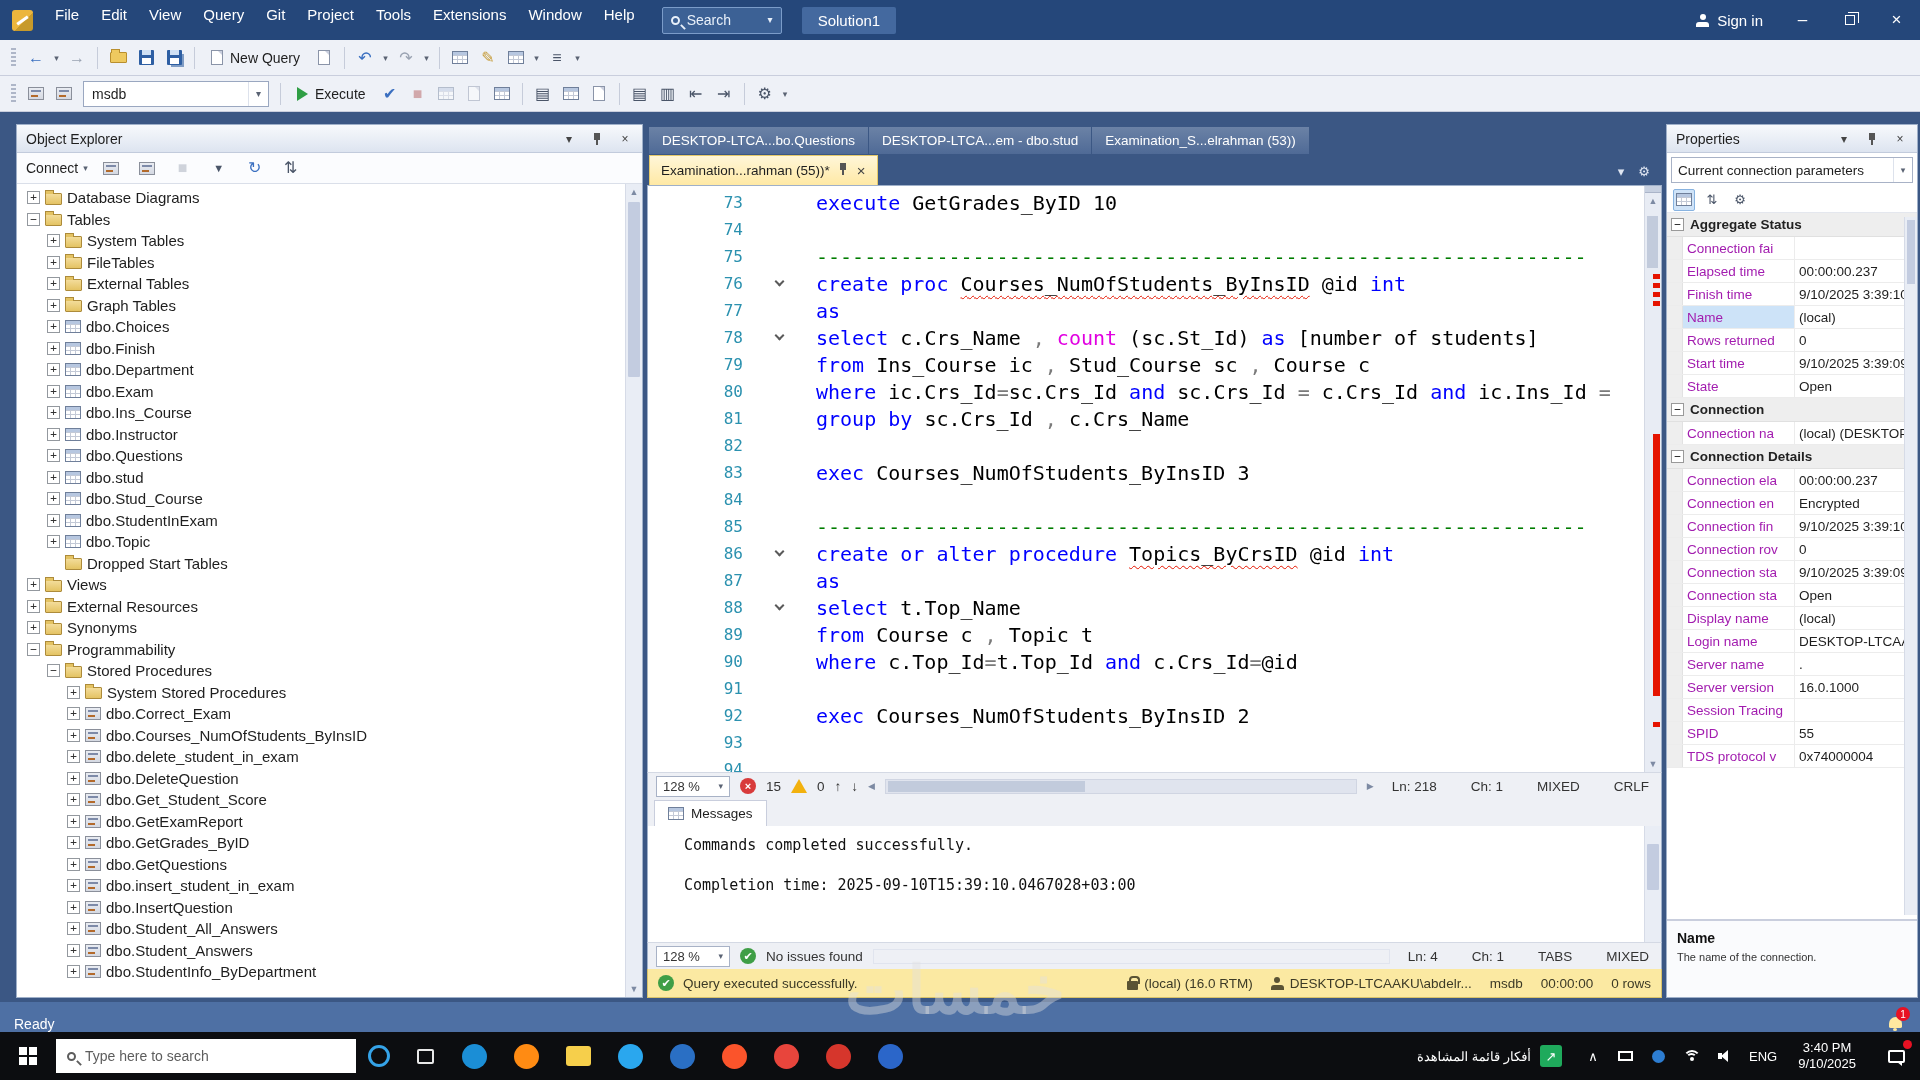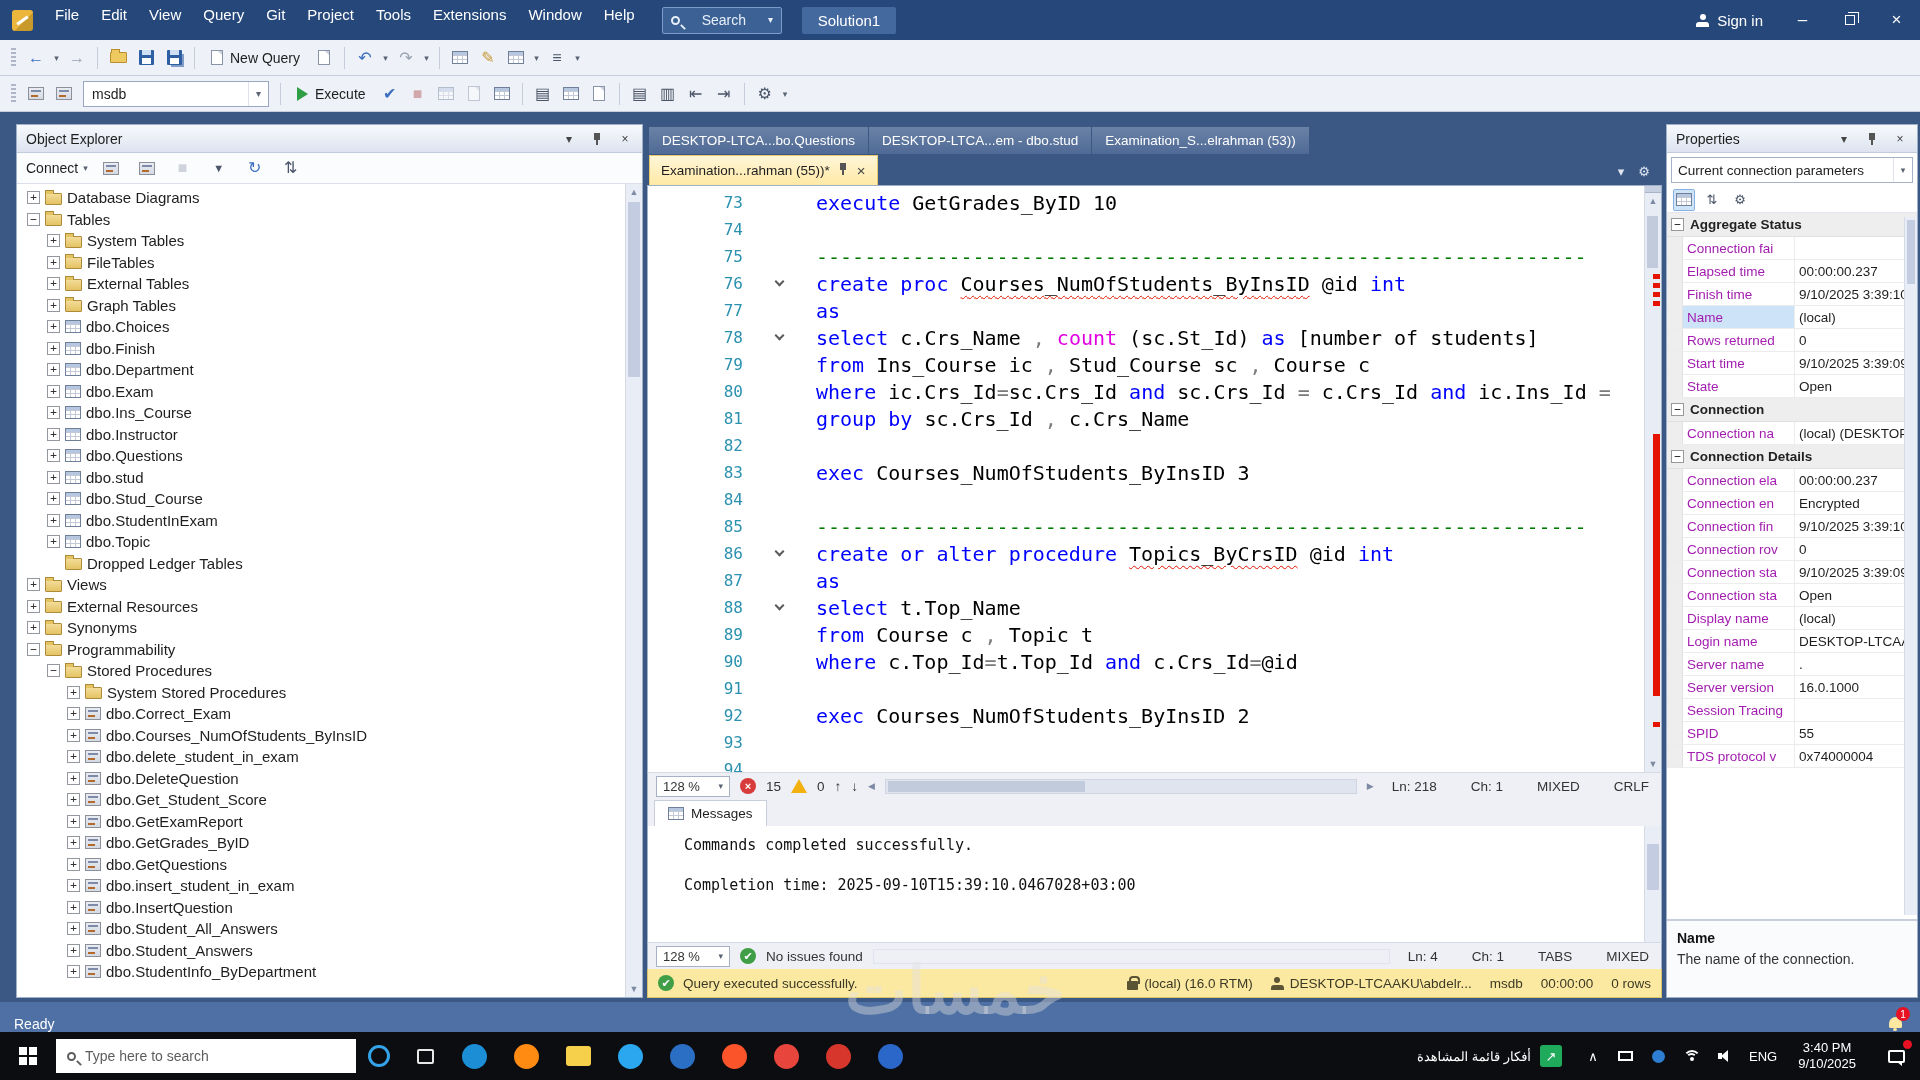--- a/index.html
+++ b/index.html
@@ -6,21 +6,21 @@
   html,body{width:1920px;height:1080px;overflow:hidden;}
   body{font-family:"Liberation Sans",sans-serif;background:#3b5784;}
   .app{width:1920px;height:1080px;display:flex;flex-direction:column;position:relative;}
 
   
   .titlebar{height:40px;background:#25477a;display:flex;align-items:center;color:#fff;font-size:15px;flex:0 0 auto;}
   .logo{width:44px;height:100%;display:flex;align-items:center;justify-content:center;}
   .logo-box{width:21px;height:21px;border-radius:3px;background:linear-gradient(135deg,#ecb63d 0 55%,#c79a2b 55%);position:relative;}
   .logo-box::after{content:"";position:absolute;left:4px;top:9px;width:13px;height:3px;background:#fff;transform:rotate(-35deg);}
   .menu-item{padding:0 11px;height:28px;display:flex;align-items:center;border-radius:2px;cursor:default;}
-  .tb-search{margin-left:16px;width:120px;height:27px;background:#3c6195;border:1px solid #7b9cc9;border-radius:2px;display:flex;align-items:center;gap:22px;padding:0 8px;font-size:14px;color:#e8f0fa;}
+  .tb-search{margin-left:16px;width:120px;height:27px;background:#3c6195;border:1px solid #7b9cc9;border-radius:2px;display:flex;align-items:center;gap:7px;padding:0 8px;font-size:14px;color:#e8f0fa;}
   .mag{width:9px;height:9px;border:2px solid currentColor;border-radius:50%;position:relative;flex:0 0 auto;}
   .mag::after{content:"";position:absolute;left:7px;top:8px;width:6px;height:2px;background:currentColor;transform:rotate(45deg);}
   .caret{font-size:10px;line-height:1;}
   .solution{margin-left:20px;height:27px;background:#44699f;display:flex;align-items:center;padding:0 16px;border-radius:2px;}
   .tb-right{margin-left:auto;display:flex;align-items:center;height:100%;}
   .signin{display:flex;align-items:center;gap:8px;padding:0 16px;height:100%;}
   .person{width:13px;height:13px;position:relative;display:inline-block;}
   .person::before{content:"";position:absolute;top:0;left:3.5px;width:6px;height:6px;border-radius:50%;background:#fff;}
   .person::after{content:"";position:absolute;bottom:0;left:0;width:13px;height:5px;border-radius:3px 3px 0 0;background:#fff;}
   .winbtn{width:47px;height:100%;display:flex;align-items:center;justify-content:center;font-size:17px;}
@@ -136,21 +136,21 @@
   .prop-grid{flex:0 0 auto;font-size:13.5px;overflow:hidden;}
   .prop-section{height:24px;background:#eeeeee;display:flex;align-items:center;font-weight:bold;gap:6px;padding-left:4px;border-bottom:1px solid #e0e0e0;color:#222;}
   .prop-exp{width:13px;height:13px;border:1px solid #999;background:#fff;font-size:11px;line-height:11px;text-align:center;font-weight:normal;font-family:"DejaVu Sans Mono",monospace;flex:0 0 auto;}
   .prop-row{height:23px;display:flex;align-items:stretch;border-bottom:1px solid #ececec;}
   .prop-gutter{width:16px;background:#eeeeee;border-right:1px solid #e2e2e2;flex:0 0 auto;}
   .prop-label{width:112px;padding:4px 4px 0;border-right:1px solid #ececec;white-space:nowrap;overflow:hidden;flex:0 0 auto;color:#a21caf;}
   .prop-value{flex:1;padding:4px 4px 0;white-space:nowrap;overflow:hidden;color:#1e1e1e;}
   .prop-row.selected .prop-label{background:#cde3f8;}
   .prop-desc{margin-top:auto;border-top:2px solid #c9cedd;padding:9px 10px;height:78px;background:#fafbfd;flex:0 0 auto;}
   .prop-desc .t{font-weight:bold;font-size:14px;margin-bottom:5px;color:#111;}
-  .prop-desc .d{font-size:14px;color:#333;}
+  .prop-desc .d{font-size:11px;color:#333;}
   .prop-scroll{position:absolute;right:0;top:92px;bottom:82px;width:13px;background:#e9edf5;border-left:1px solid #d6dbe7;}
   .prop-thumb{position:absolute;left:2px;right:2px;top:3px;height:64px;background:#c3cce0;}
 
   
   .ready-bar{height:30px;background:#4e70a4;color:#fff;display:flex;align-items:flex-end;padding:0 14px;font-size:14px;flex:0 0 auto;}
   .bell-wrap{margin-left:auto;position:relative;width:22px;height:20px;display:flex;align-items:center;justify-content:center;}
   .bell{width:13px;height:11px;background:#ffe9a0;border-radius:7px 7px 2px 2px;position:relative;}
   .bell::after{content:"";position:absolute;left:4.5px;bottom:-3px;width:4px;height:3px;border-radius:50%;background:#ffe9a0;}
   .bell-badge{position:absolute;top:-5px;right:-4px;background:#e81123;color:#fff;border-radius:50%;min-width:14px;height:14px;font-size:10px;display:flex;align-items:center;justify-content:center;}
 
@@ -471,21 +471,21 @@
             <span class="tree-label">dbo.StudentInExam</span>
           </div>
           <div class="tree-row" style="padding-left: 30px;">
             <span class="expander">+</span>
             <span class="ticon icon-table"></span>
             <span class="tree-label">dbo.Topic</span>
           </div>
           <div class="tree-row" style="padding-left: 30px;">
             <span class="expander-sp"></span>
             <span class="ticon icon-folder"></span>
-            <span class="tree-label">Dropped Ledger Tables</span>
+            <span class="tree-label">Dropped Start Tables</span>
           </div>
           <div class="tree-row" style="padding-left: 10px;">
             <span class="expander">+</span>
             <span class="ticon icon-folder"></span>
             <span class="tree-label">Views</span>
           </div>
           <div class="tree-row" style="padding-left: 10px;">
             <span class="expander">+</span>
             <span class="ticon icon-folder"></span>
             <span class="tree-label">External Resources</span>

